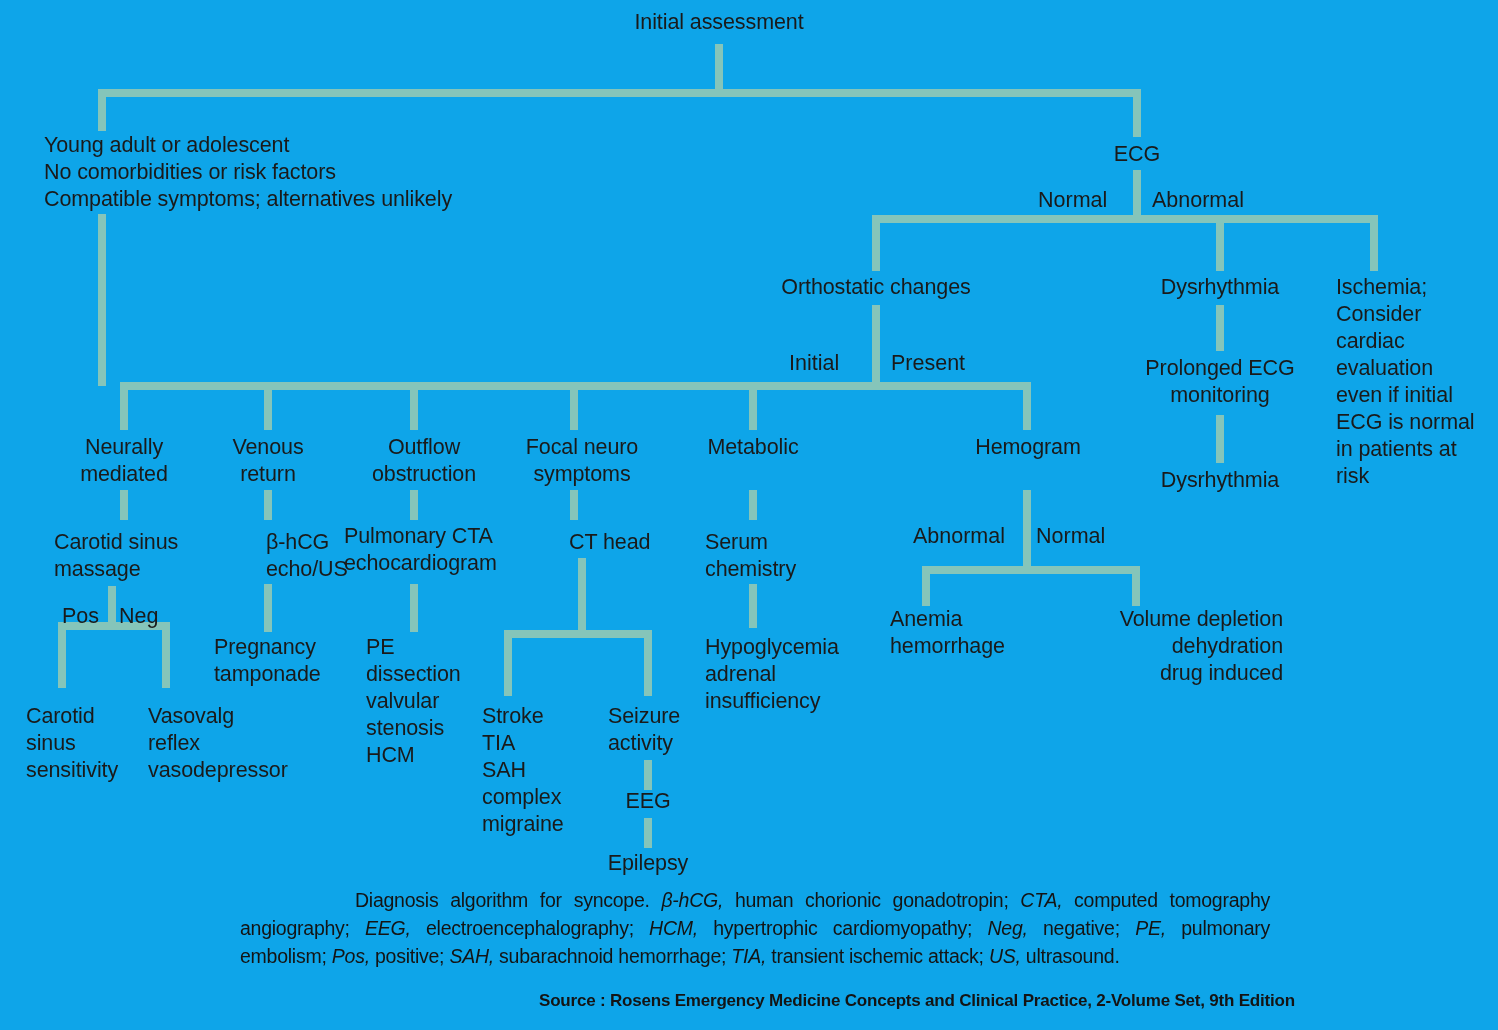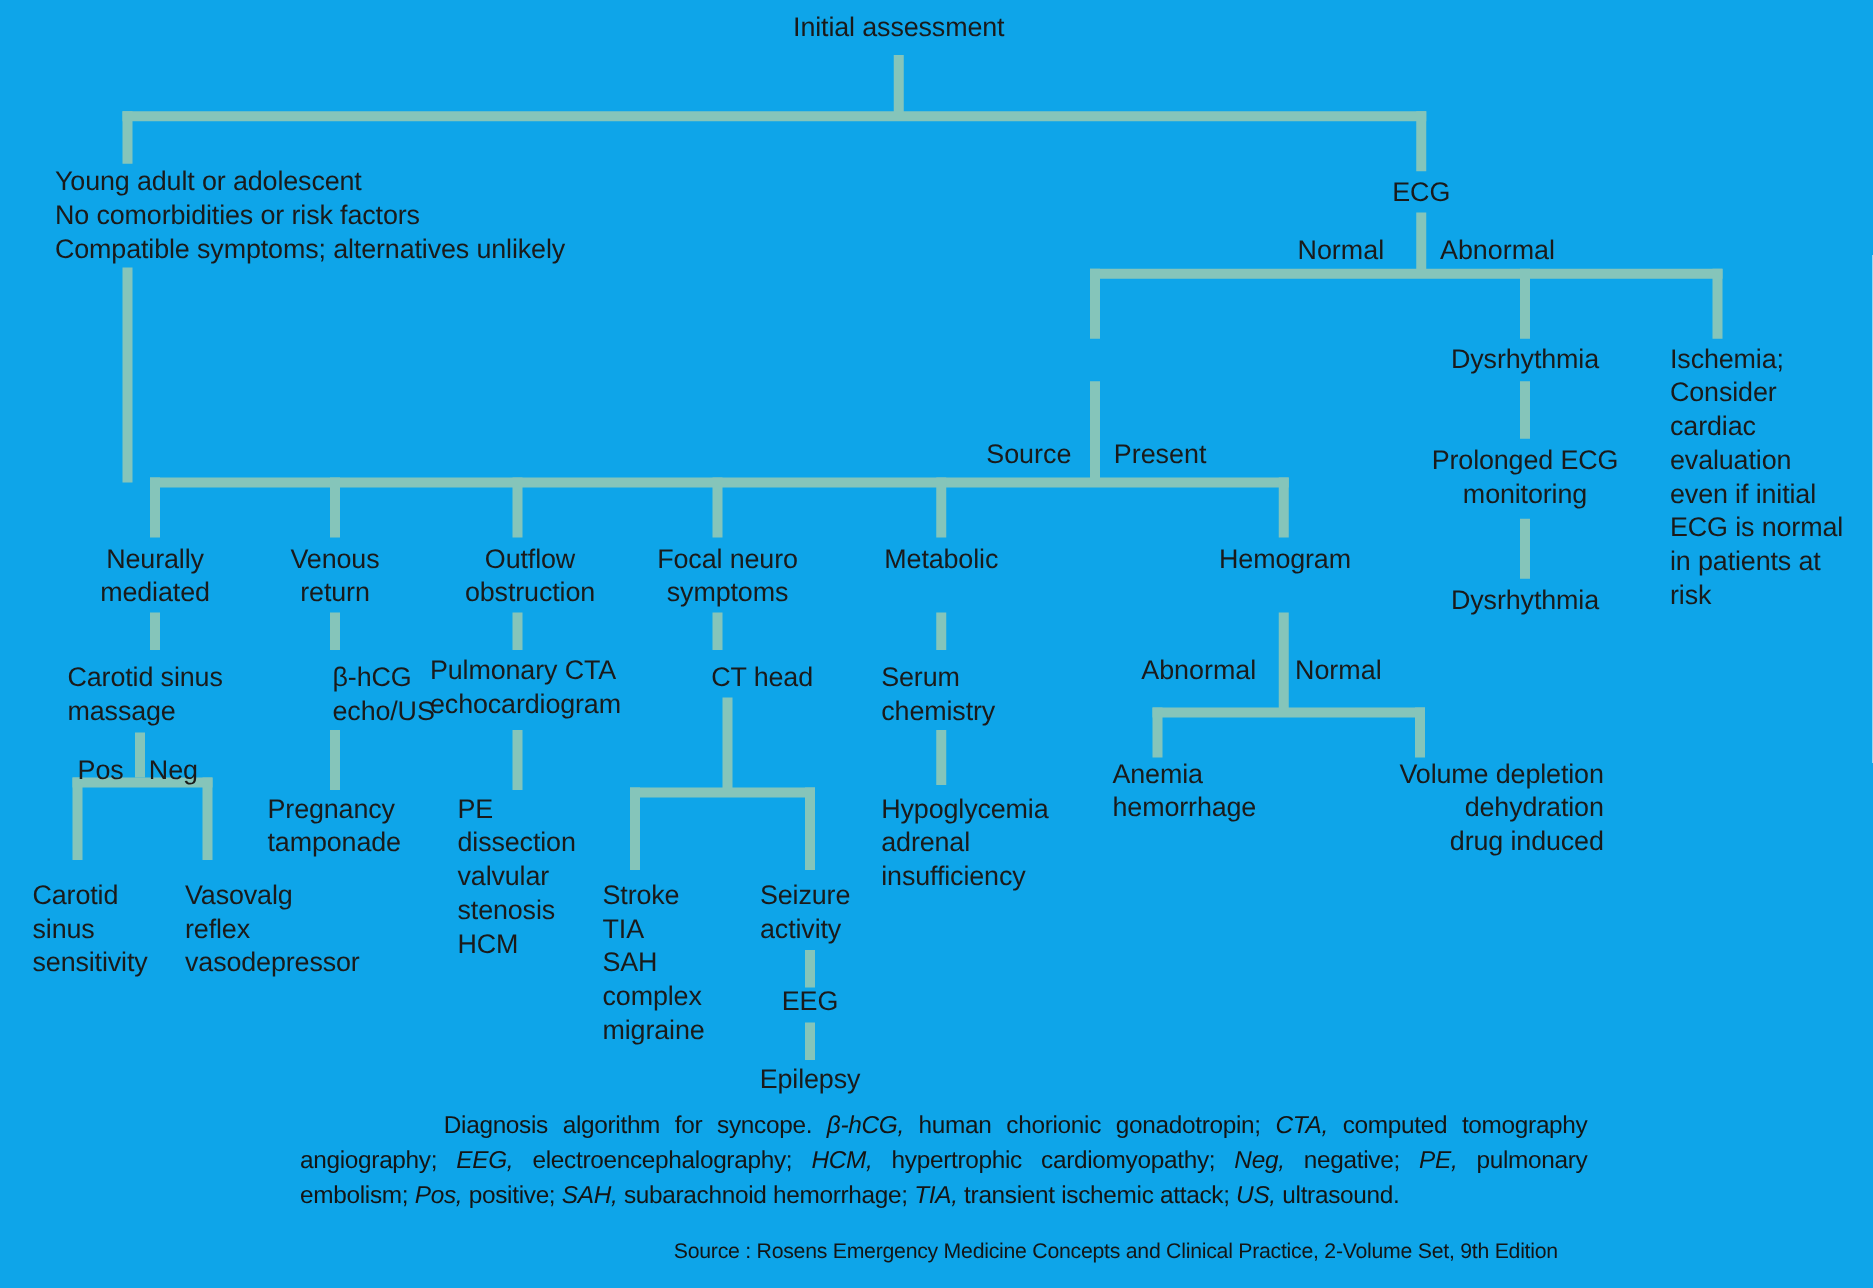--- a/index.html
+++ b/index.html
@@ -51,20 +51,21 @@
   }
   .caption i { font-style: italic; }
   .caption .lead { padding-left: 115px; }
   .source {
     position: absolute;
     font-size: 17px;
     line-height: 22px;
     color: #141414;
     white-space: nowrap;
     letter-spacing: -0.2px;
+    font-weight: bold;
   }
 </style>
 </head>
 <body>
 
 <div id="canvas">
 
   <div class="conn" style="left:715px; top:44px; width:8px; height:52px;"></div>
 
   <div class="conn" style="left:98px; top:89px; width:1043px; height:8px;"></div>
@@ -137,22 +138,23 @@
 
   <div class="node" style="left:44px; top:132px; width:520px;">Young adult or adolescent
 No comorbidities or risk factors
 Compatible symptoms; alternatives unlikely</div>
 
   <div class="node ctr" style="left:1077px; top:141px; width:120px;">ECG</div>
 
   <div class="edge-label" style="left:1038px; top:187px;">Normal</div>
   <div class="edge-label" style="left:1152px; top:187px;">Abnormal</div>
 
-
-  <div class="edge-label" style="left:789px; top:350px;">Source</div>
+  <div class="node ctr" style="left:756px; top:274px; width:240px;">Orthostatic changes</div>
+
+  <div class="edge-label" style="left:789px; top:350px;">Initial</div>
   <div class="edge-label" style="left:891px; top:350px;">Present</div>
 
   <div class="node ctr" style="left:1130px; top:274px; width:180px;">Dysrhythmia</div>
   <div class="node ctr" style="left:1130px; top:355px; width:180px;">Prolonged ECG
 monitoring</div>
   <div class="node ctr" style="left:1130px; top:467px; width:180px;">Dysrhythmia</div>
 
   <div class="node" style="left:1336px; top:274px; width:160px;">Ischemia;
 Consider
 cardiac

